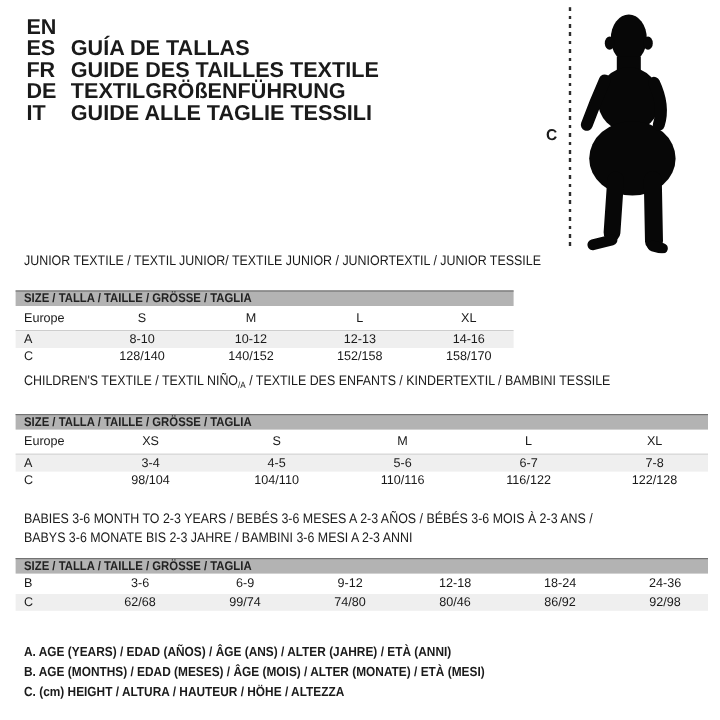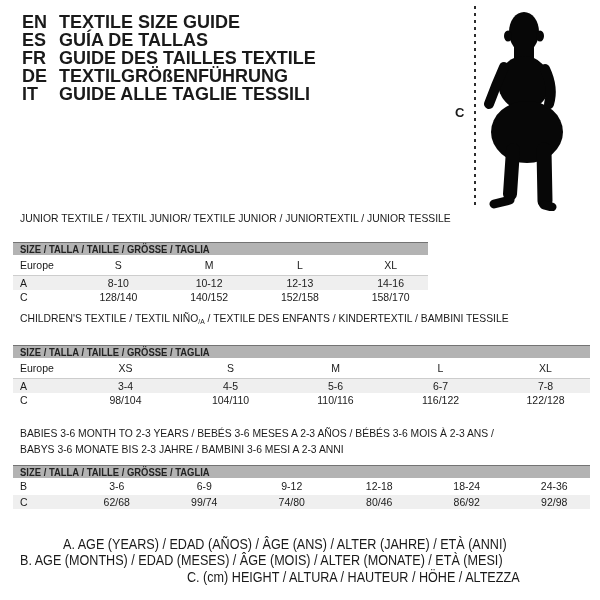--- a/index.html
+++ b/index.html
@@ -37,31 +37,30 @@
     box-sizing:border-box;padding-left:7px;font-size:10.5px;font-weight:bold;color:#222;}
   .trow{display:flex;height:14px;line-height:14px;font-size:10.5px;gap:16px;}
   .trow .lbl{width:52px;padding-left:7px;box-sizing:border-box;}
   .trow .val{flex:1;text-align:center;}
   .trow-europe{height:20px;line-height:20px;border-bottom:1px solid #cdcdcd;}
   .trow-first{height:17px;line-height:17px;}
   .shaded{background:#efefef;}
 
   
   .footnotes{position:absolute;left:20px;top:536px;}
-  .footnote{height:16.4px;line-height:16.4px;font-weight:normal;font-size:14px;text-align:right;}
+  .footnote{height:16.4px;line-height:16.4px;font-weight:bold;font-size:11px;}
 </style>
 </head>
 <body>
 
 <div class="page">
 
   <div class="lang-list">
     <div class="lang-row">
       <span class="lang-code">EN</span>
-      <span class="lang-title">TEXTILE SIZE GUIDE</span>
     </div>
     <div class="lang-row">
       <span class="lang-code">ES</span>
       <span class="lang-title">GUÍA DE TALLAS</span>
     </div>
     <div class="lang-row">
       <span class="lang-code">FR</span>
       <span class="lang-title">GUIDE DES TAILLES TEXTILE</span>
     </div>
     <div class="lang-row">

